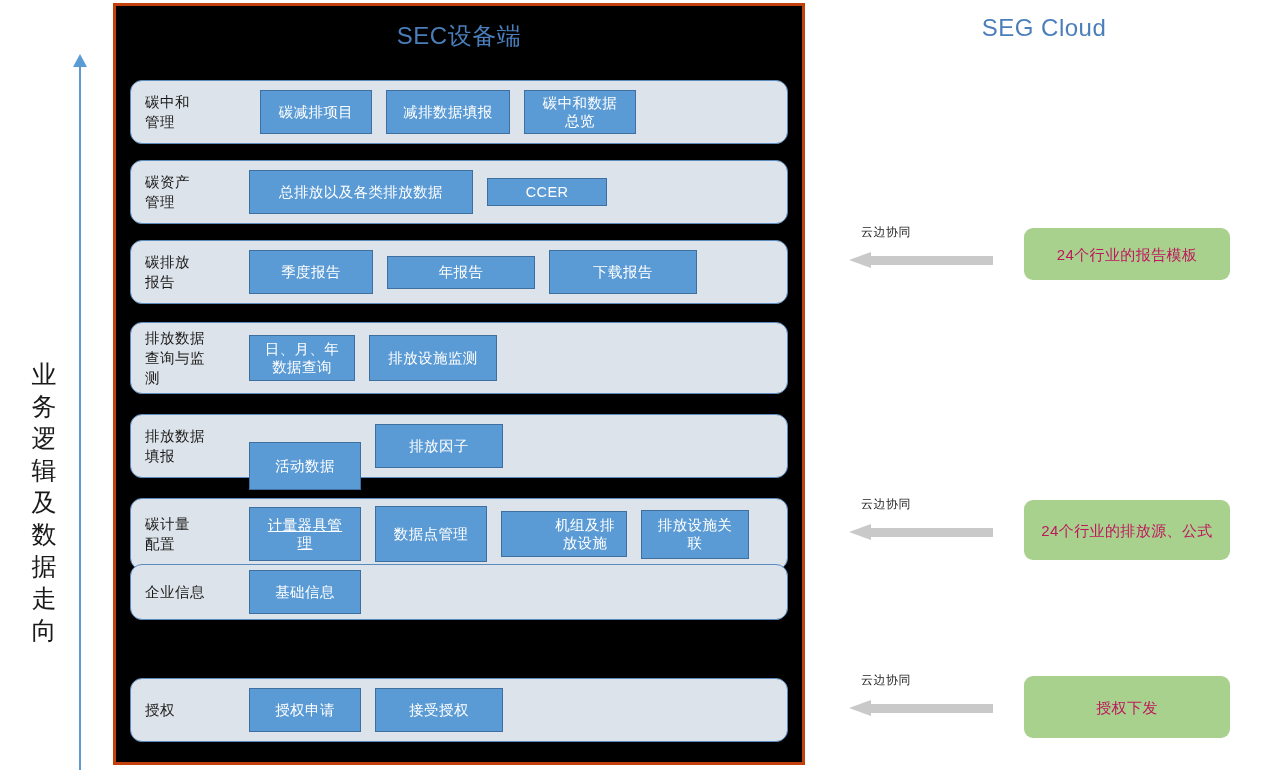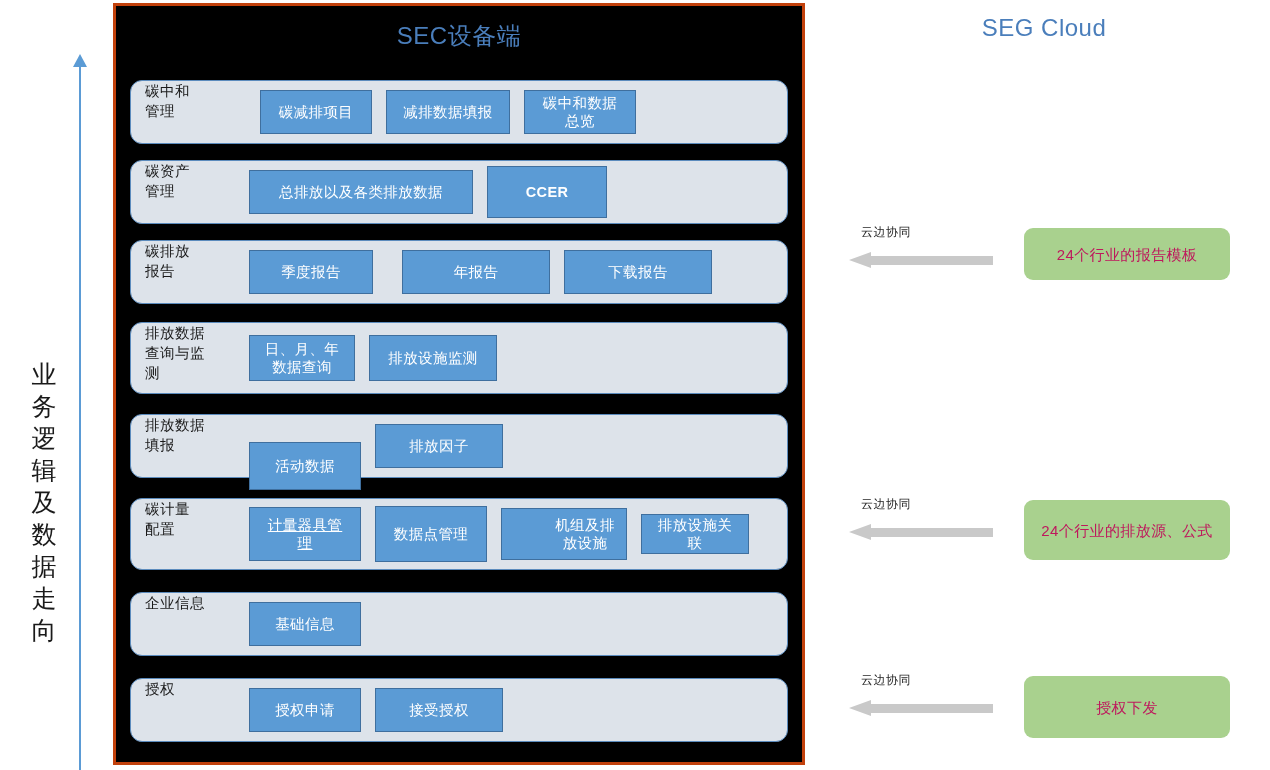--- a/index.html
+++ b/index.html
@@ -87,20 +87,21 @@
 
   .sec-row {
     position: absolute;
     left: 0;
     width: 100%;
     box-sizing: border-box;
     background: #dde3ea;
     border: 1.5px solid #5b8bbd;
     border-radius: 12px;
     display: flex;
+    align-items: center;
   }
   .row-label {
     flex: 0 0 118px;
     padding-left: 14px;
     box-sizing: border-box;
     font-size: 14.5px;
     line-height: 20px;
     color: #1a1a1a;
     letter-spacing: 0.5px;
     white-space: pre-line;
@@ -225,29 +226,29 @@
           <div class="tile" style="width: 124px; height: 44px; flex: 0 0 124px;">减排数据填报</div>
           <div class="tile" style="width: 112px; height: 44px; flex: 0 0 112px;">碳中和数据
 总览</div>
         </div>
       </div>
       <div class="sec-row" style="top: 84px; height: 64px;">
         <div class="row-label">碳资产
 管理</div>
         <div class="row-items">
           <div class="tile" style="width: 224px; height: 44px; flex: 0 0 224px;">总排放以及各类排放数据</div>
-          <div class="tile" style="width: 120px; height: 52px; flex: 0 0 120px; font-weight: bold;">CCER</div>
+          <div class="tile" style="width: 120px; height: 28px; flex: 0 0 120px;">CCER</div>
         </div>
       </div>
       <div class="sec-row" style="top: 164px; height: 64px;">
         <div class="row-label">碳排放
 报告</div>
         <div class="row-items">
           <div class="tile" style="width: 124px; height: 44px; flex: 0 0 124px;">季度报告</div>
-          <div class="tile" style="width: 148px; height: 44px; flex: 0 0 148px; margin-left: 15px;">年报告</div>
+          <div class="tile" style="width: 148px; height: 33px; flex: 0 0 148px;">年报告</div>
           <div class="tile" style="width: 148px; height: 44px; flex: 0 0 148px;">下载报告</div>
         </div>
       </div>
       <div class="sec-row" style="top: 246px; height: 72px;">
         <div class="row-label">排放数据
 查询与监
 测</div>
         <div class="row-items">
           <div class="tile" style="width: 106px; height: 46px; flex: 0 0 106px;">日、月、年
 数据查询</div>
@@ -262,26 +263,26 @@
           <div class="tile" style="width: 128px; height: 44px; flex: 0 0 128px;">排放因子</div>
         </div>
       </div>
       <div class="sec-row" style="top: 422px; height: 72px;">
         <div class="row-label">碳计量
 配置</div>
         <div class="row-items">
           <div class="tile" style="width: 112px; height: 54px; flex: 0 0 112px; text-decoration: underline;">计量器具管
 理</div>
           <div class="tile" style="width: 112px; height: 56px; flex: 0 0 112px;">数据点管理</div>
-          <div class="tile" style="width: 126px; height: 52px; flex: 0 0 126px; padding-left: 46px;">机组及排放设施</div>
-          <div class="tile" style="width: 108px; height: 40px; flex: 0 0 108px;">排放设施关
+          <div class="tile" style="width: 126px; height: 46px; flex: 0 0 126px; padding-left: 46px;">机组及排放设施</div>
+          <div class="tile" style="width: 108px; height: 49px; flex: 0 0 108px;">排放设施关
 联</div>
         </div>
       </div>
-      <div class="sec-row" style="top: 516px; height: 64px;">
+      <div class="sec-row" style="top: 488px; height: 56px;">
         <div class="row-label">企业信息</div>
         <div class="row-items">
           <div class="tile" style="width: 112px; height: 44px; flex: 0 0 112px;">基础信息</div>
         </div>
       </div>
       <div class="sec-row" style="top: 602px; height: 64px;">
         <div class="row-label">授权</div>
         <div class="row-items">
           <div class="tile" style="width: 112px; height: 44px; flex: 0 0 112px;">授权申请</div>
           <div class="tile" style="width: 128px; height: 44px; flex: 0 0 128px;">接受授权</div>

